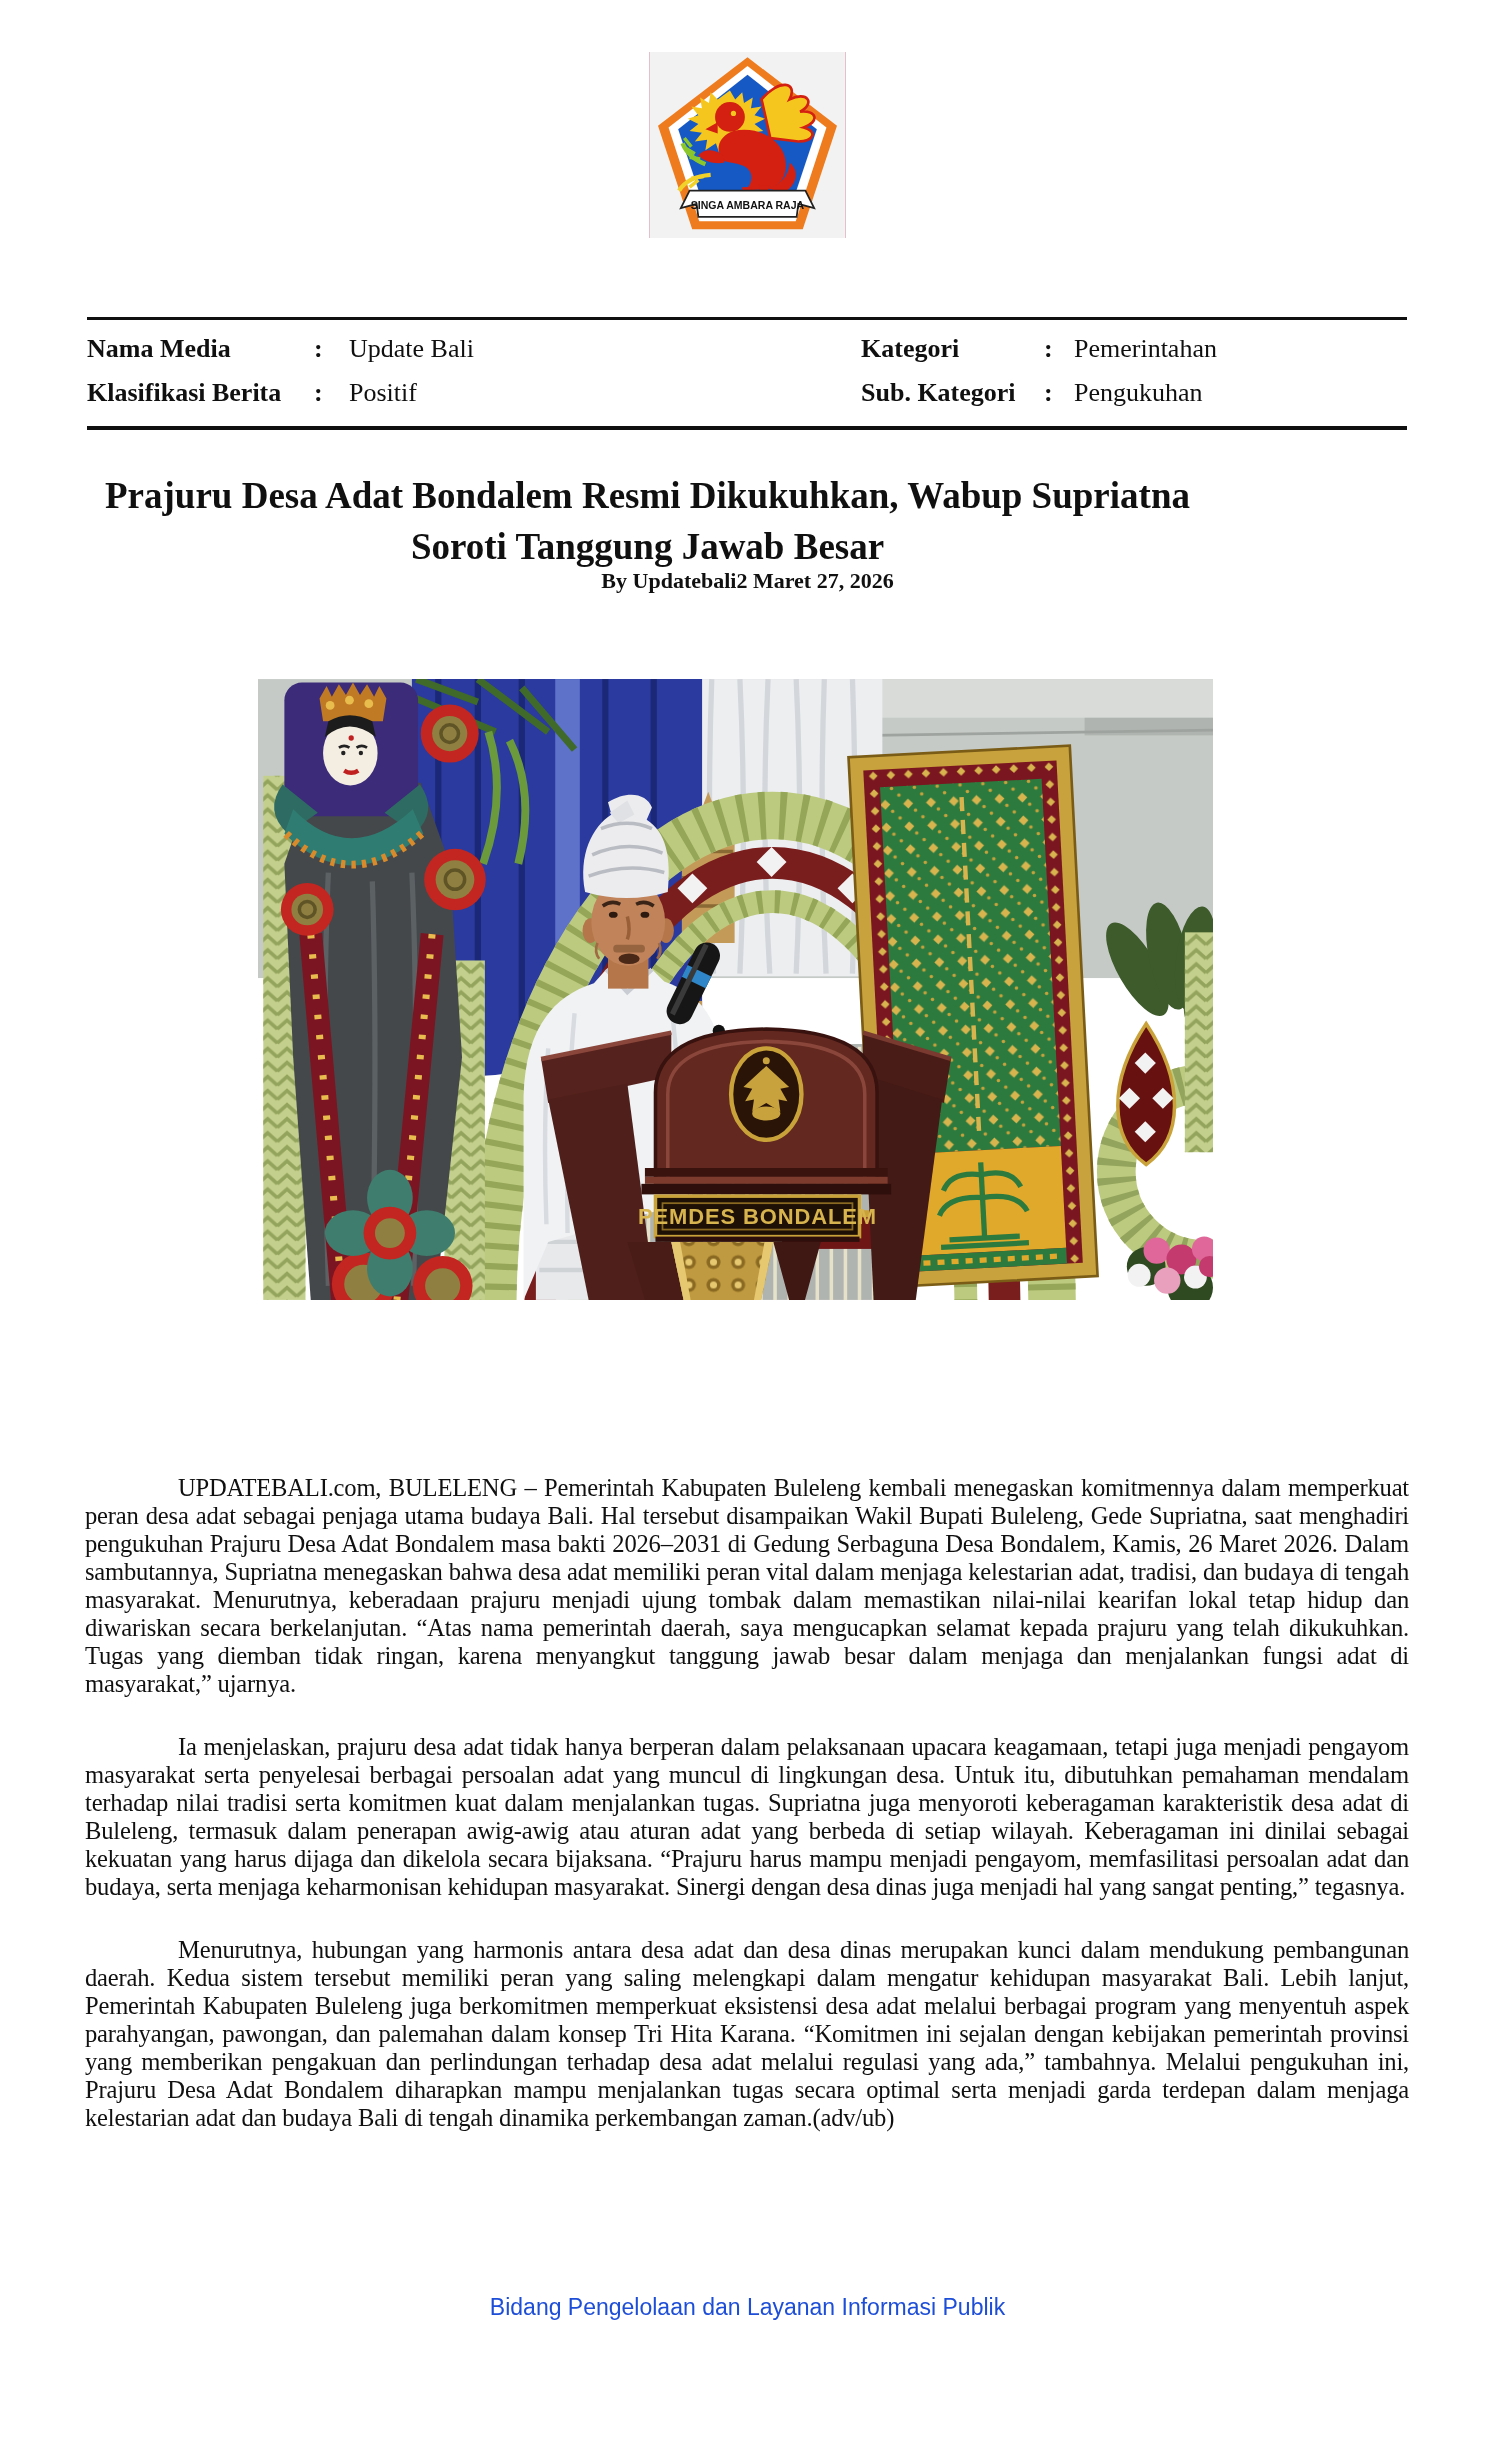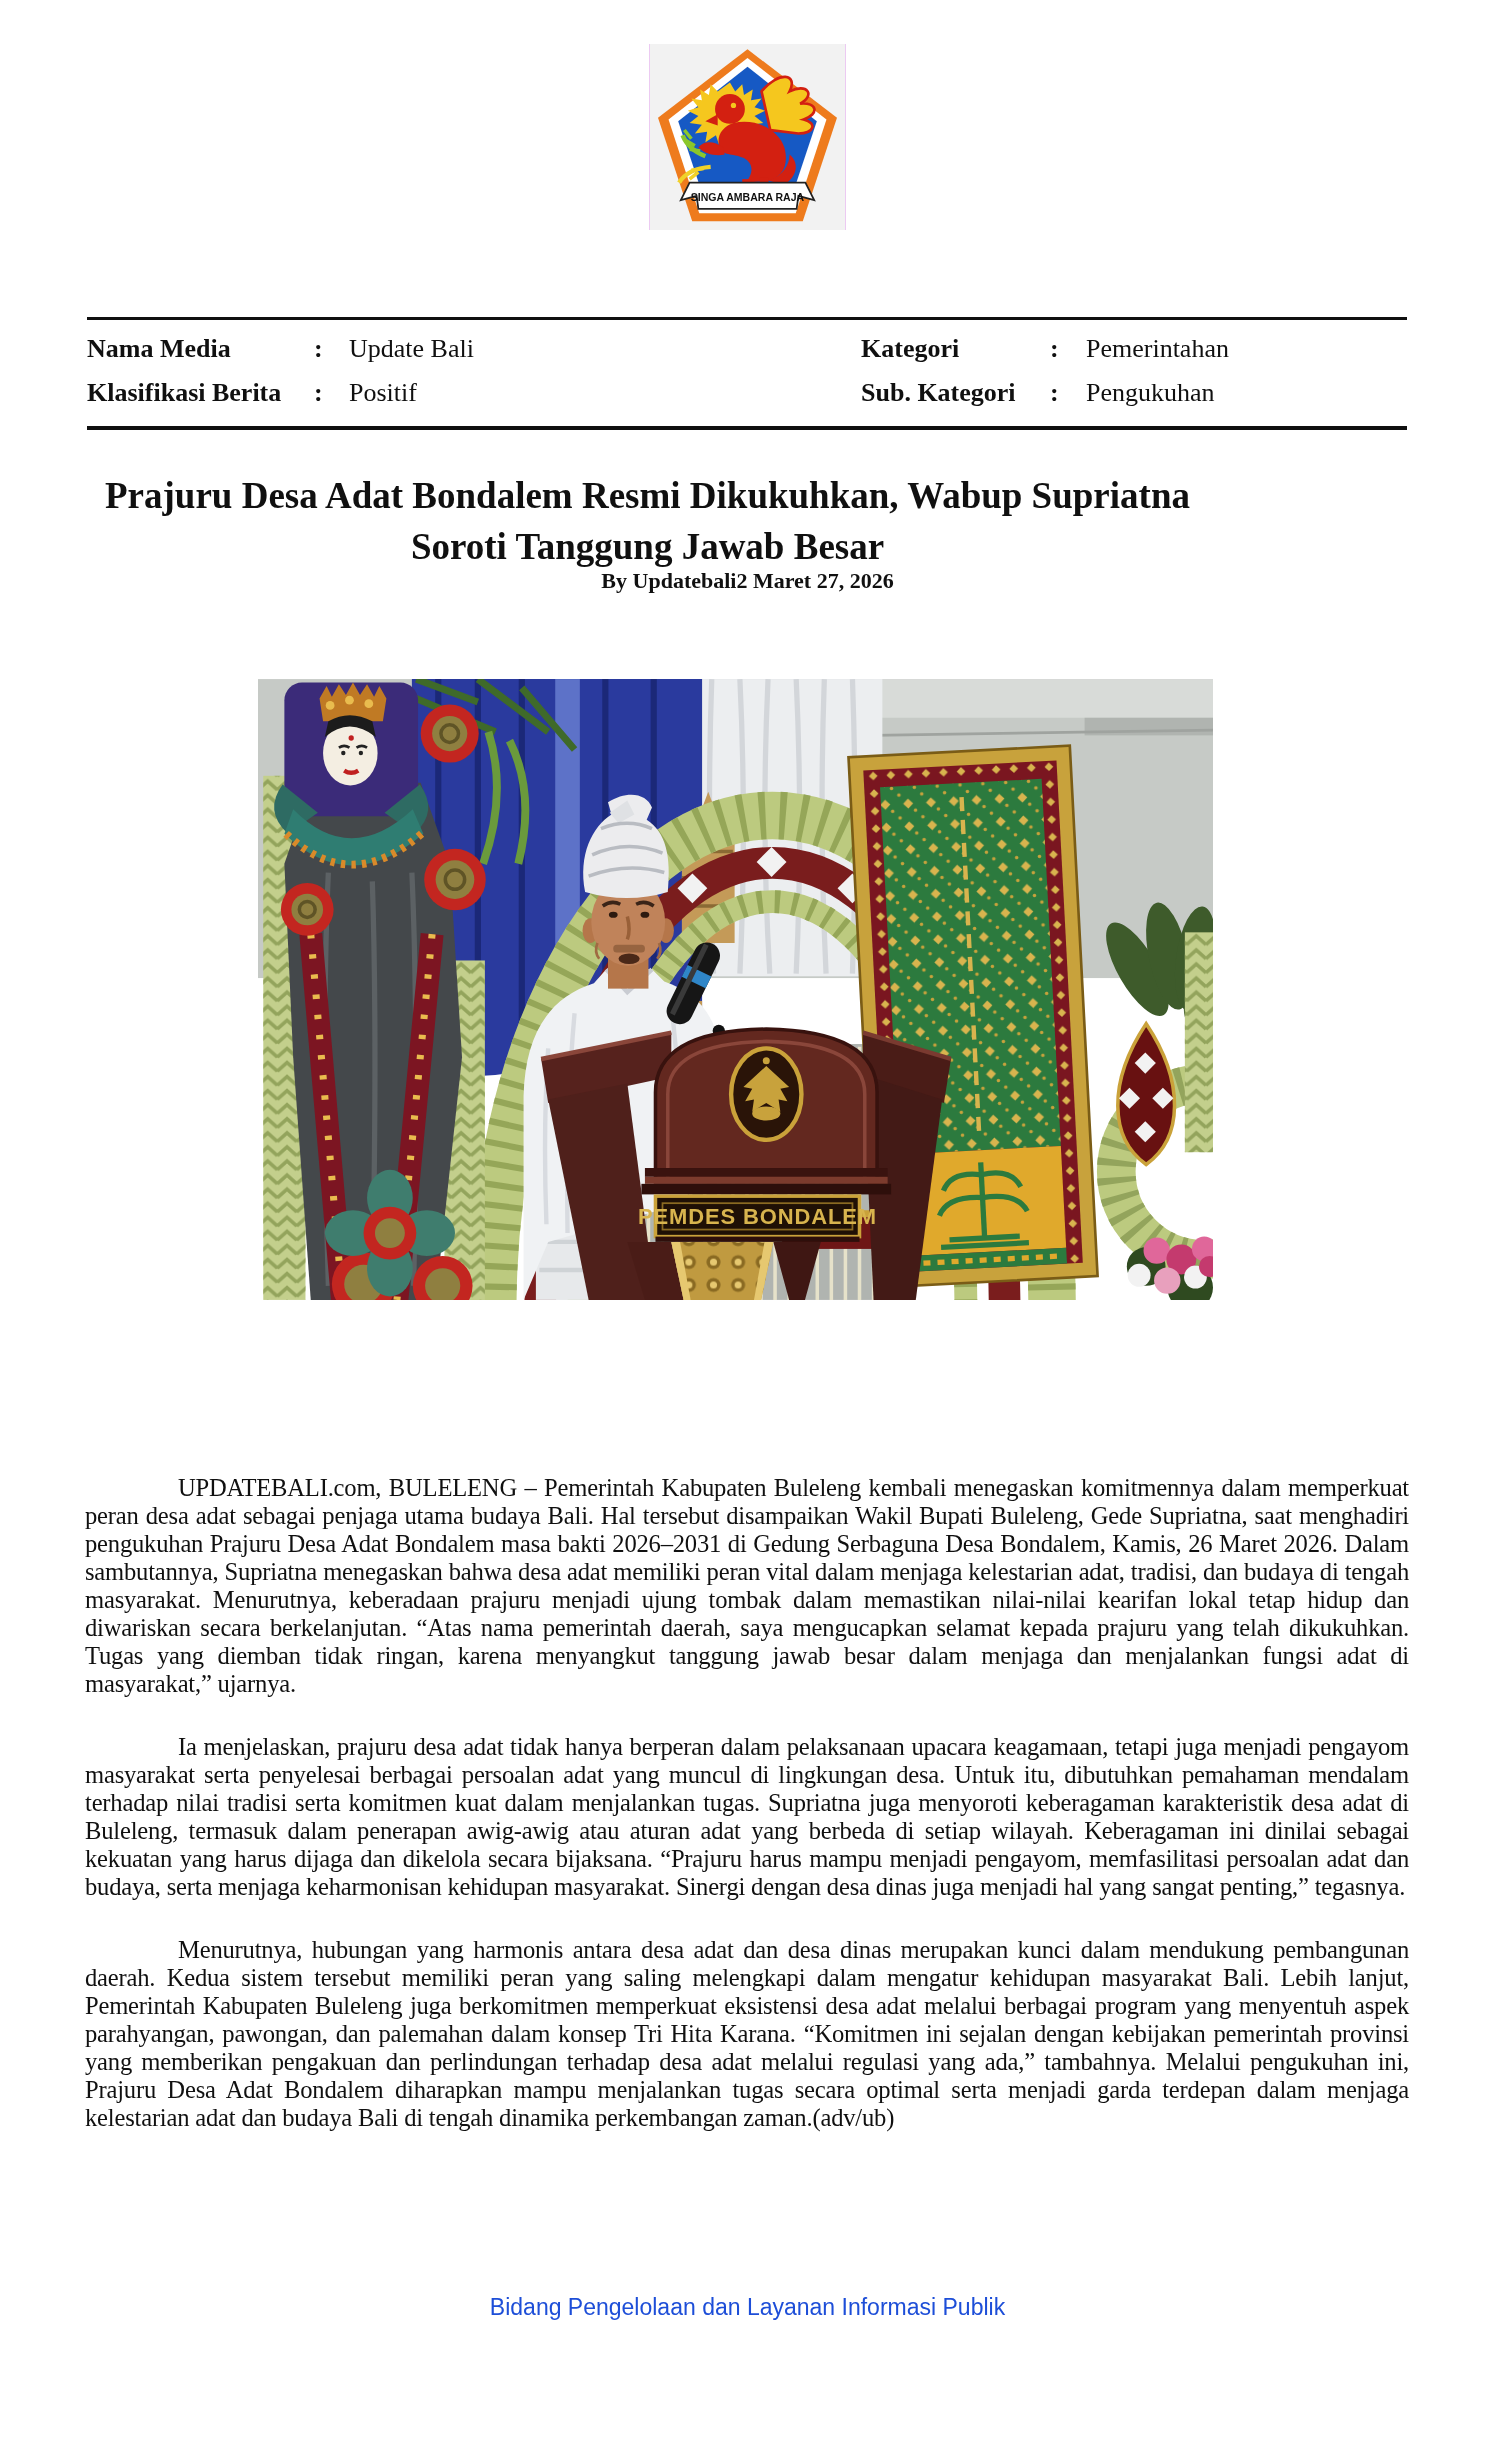--- a/index.html
+++ b/index.html
@@ -1,33 +1,33 @@
 <!DOCTYPE html>
 <html style="font-size:14px"><head>
 <meta charset="utf-8">
 <style>
   html,body{margin:0;padding:0;background:#ffffff;}
   .page{position:relative;width:1495px;height:2462px;background:#ffffff;overflow:hidden;
         font-family:"Liberation Serif",serif;color:#101010;}
 
   
-  .logo-box{position:absolute;left:649px;top:44px;width:197px;height:186px;background:#d946ef;}
+  .logo-box{position:absolute;left:649px;top:52px;width:197px;height:186px;background:#be185d;}
   .doc-title{position:absolute;left:0;top:259px;width:1495px;text-align:center;
              font-size:40px;font-weight:bold;letter-spacing:0.9px;white-space:nowrap;}
 
   
   .meta{position:absolute;left:87px;top:317px;width:1320px;
         border-top:3.5px solid #101010;border-bottom:4.4px solid #101010;
         padding:14px 0 17.6px 0;}
   .meta-row{display:flex;align-items:baseline;font-size:26px;margin-bottom:14px;}
   .meta-row:last-child{margin-bottom:0;}
   .m-label{font-weight:bold;}
   .cell-left{display:flex;width:774px;}
   .cell-left .m-label{width:227px;}
-  .cell-right{display:flex;gap:6px;}
+  .cell-right{display:flex;}
   .cell-right .m-label{width:183px;}
   .m-colon{width:35px;font-weight:bold;}
   .cell-right .m-colon{width:30px;}
   .m-value{font-weight:normal;}
 
   
   .article-title{position:absolute;left:0;top:470px;width:1295px;text-align:center;
                  font-size:37px;font-weight:bold;line-height:51px;}
   .byline{position:absolute;left:0;top:568px;width:1495px;text-align:center;
           font-size:22px;font-weight:bold;}

